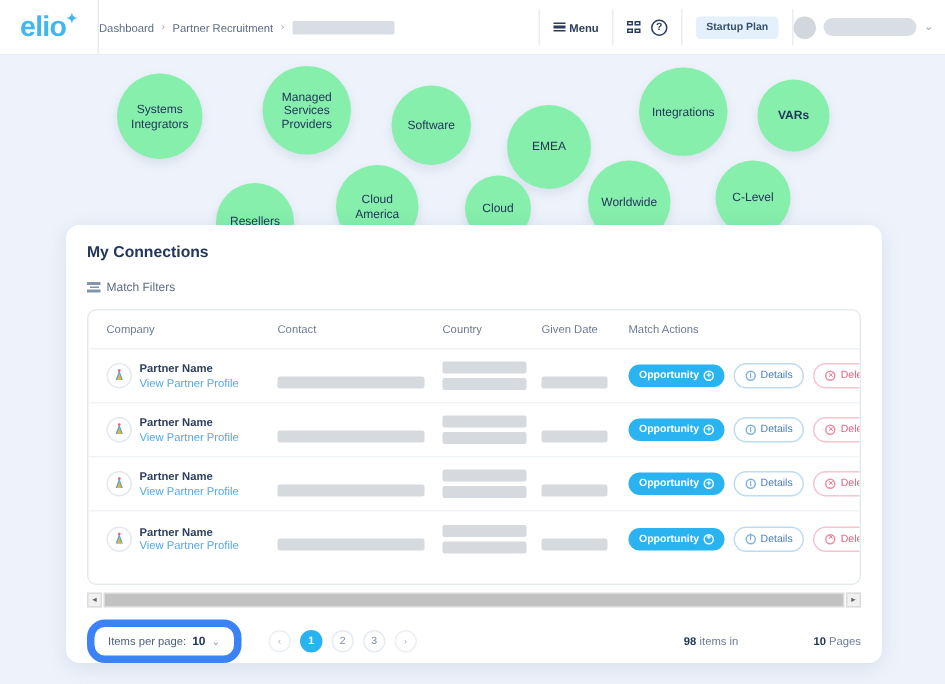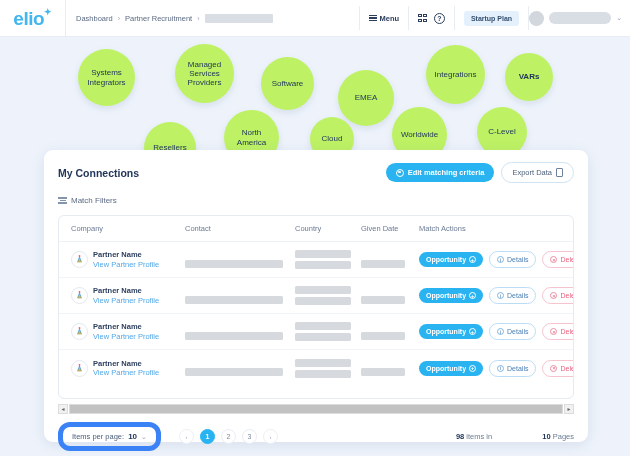--- a/index.html
+++ b/index.html
@@ -44,21 +44,20 @@
     top: -6px;
     left: 0px;
     font-size: 9px;
     color: #42b6ef;
     font-weight: bold;
   }
   .breadcrumb {
     display: flex;
     align-items: center;
     gap: 5px;
-    margin-left: 10px;
     font-size: 7.5px;
     color: #5c6b84;
   }
   .breadcrumb .sep { color: #9aa8bd; font-size: 7px; }
   .bc-redacted {
     width: 68px; height: 9px; background: #d9dde4; border-radius: 1px;
   }
   .topbar-right {
     margin-left: auto;
     display: flex;
@@ -94,21 +93,21 @@
   .chev { font-size:7px; color:#97a3b6; }
 
   
   .bubble-zone {
     position: absolute;
     top: 37px; left: 0; right: 0; height: 130px;
     z-index: 5;
   }
   .bubble {
     position: absolute;
-    background: #bef264;
+    background: #86efac;
     border-radius: 50%;
     display: flex; align-items: center; justify-content: center;
     text-align: center;
     color: #22365a;
     font-size: 8px;
     line-height: 1.15;
     box-shadow: 0 3px 7px rgba(60,90,130,0.13);
     padding: 3px;
   }
 
@@ -339,47 +338,37 @@
     <div class="bubble" style="left: 426px; top: 8px; width: 59px; height: 59px;">
       <span>Integrations</span>
     </div>
     <div class="bubble" style="left: 505px; top: 16px; width: 48px; height: 48px; font-weight: bold;">
       <span>VARs</span>
     </div>
     <div class="bubble" style="left: 144px; top: 85px; width: 52px; height: 52px;">
       <span>Resellers</span>
     </div>
     <div class="bubble" style="left: 224px; top: 73px; width: 55px; height: 55px;">
-      <span>North America</span>
+      <span>Cloud America</span>
     </div>
     <div class="bubble" style="left: 310px; top: 80px; width: 44px; height: 44px;">
       <span>Cloud</span>
     </div>
     <div class="bubble" style="left: 392px; top: 70px; width: 55px; height: 55px;">
       <span>Worldwide</span>
     </div>
     <div class="bubble" style="left: 477px; top: 70px; width: 50px; height: 50px;">
       <span>C-Level</span>
     </div>
   </div>
 
 <div class="card">
 
   <div class="card-head">
     <div class="card-title">My Connections</div>
-    <div class="head-btns">
-      <button class="btn-primary">
-        <span class="ico-target"></span>
-        <span>Edit matching criteria</span>
-      </button>
-      <button class="btn-outline">
-        <span>Export Data</span>
-        <span class="ico-doc"></span>
-      </button>
-    </div>
   </div>
 
   <div class="match-filters">
     <span class="filter-glyph">
         <i></i>
         <i></i>
         <i></i>
       </span>
     <span>Match Filters</span>
   </div>

